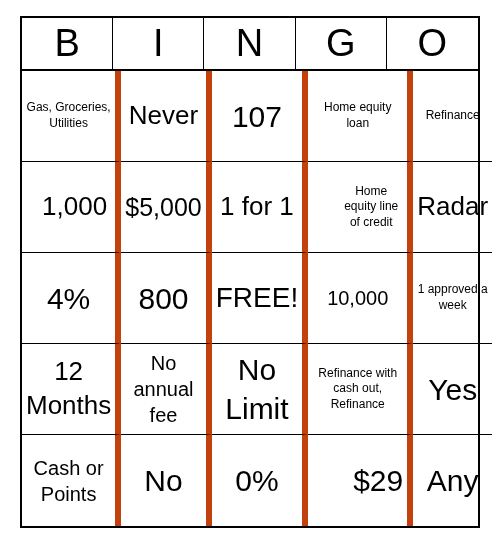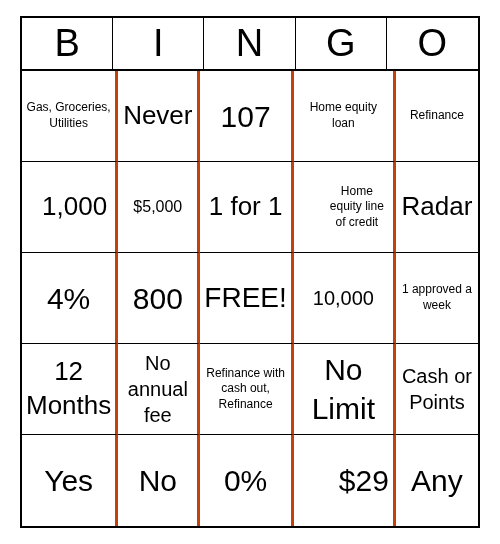--- a/index.html
+++ b/index.html
@@ -41,21 +41,21 @@
       border-right: none;
     }
 
     .bingo-grid {
       display: grid;
       grid-template-columns: repeat(5, 1fr);
       grid-template-rows: repeat(5, 1fr);
     }
 
     .bingo-cell {
-      border-right: 3px solid #c2410c;
+      border-right: 6px solid #c2410c;
       border-bottom: 1px solid #000;
       display: flex;
       justify-content: center;
       align-items: center;
       text-align: center;
       padding: 6px 4px;
       min-height: 88px;
       font-size: 14px;
       line-height: 1.3;
     }
@@ -92,21 +92,21 @@
       <div class="bingo-cell">
         <span style="font-size: 12px; text-align: center;">Home equity loan</span>
       </div>
       <div class="bingo-cell">
         <span style="font-size: 12px;">Refinance</span>
       </div>
       <div class="bingo-cell">
         <span style="font-size: 26px; margin-left: 12px;">1,000</span>
       </div>
       <div class="bingo-cell">
-        <span style="font-size: 16px;">$5,000</span>
+        <span style="font-size: 25px;">$5,000</span>
       </div>
       <div class="bingo-cell">
         <span style="font-size: 26px;">1 for 1</span>
       </div>
       <div class="bingo-cell">
         <span style="font-size: 12px; margin-left: 27px;">Home equity line of credit</span>
       </div>
       <div class="bingo-cell">
         <span style="font-size: 26px;">Radar</span>
       </div>
@@ -125,30 +125,30 @@
       <div class="bingo-cell">
         <span style="font-size: 12px;">1 approved a week</span>
       </div>
       <div class="bingo-cell">
         <span style="font-size: 26px;">12 Months</span>
       </div>
       <div class="bingo-cell">
         <span style="font-size: 20px;">No annual fee</span>
       </div>
       <div class="bingo-cell">
+        <span style="font-size: 30px;">No Limit</span>
+      </div>
+      <div class="bingo-cell">
         <span style="font-size: 12px;">Refinance with cash out, Refinance</span>
       </div>
       <div class="bingo-cell">
-        <span style="font-size: 30px;">No Limit</span>
+        <span style="font-size: 30px;">Yes</span>
       </div>
       <div class="bingo-cell">
         <span style="font-size: 20px;">Cash or Points</span>
-      </div>
-      <div class="bingo-cell">
-        <span style="font-size: 30px;">Yes</span>
       </div>
       <div class="bingo-cell">
         <span style="font-size: 30px;">No</span>
       </div>
       <div class="bingo-cell">
         <span style="font-size: 30px;">0%</span>
       </div>
       <div class="bingo-cell">
         <span style="font-size: 30px; margin-left: 41px;">$29</span>
       </div>

